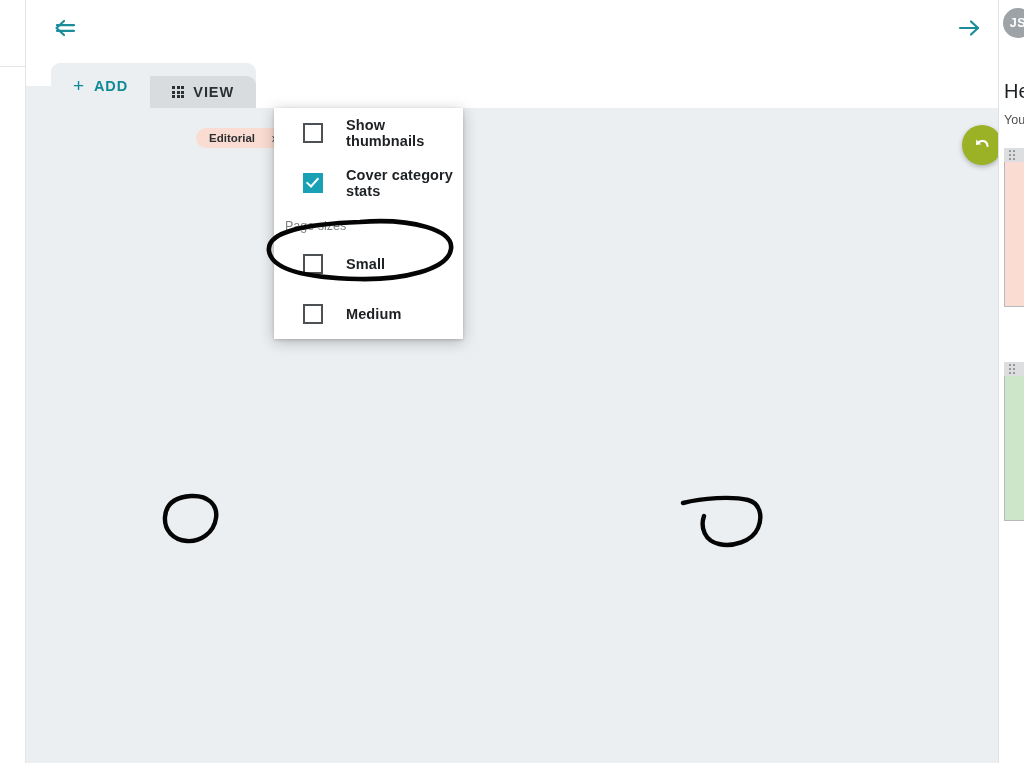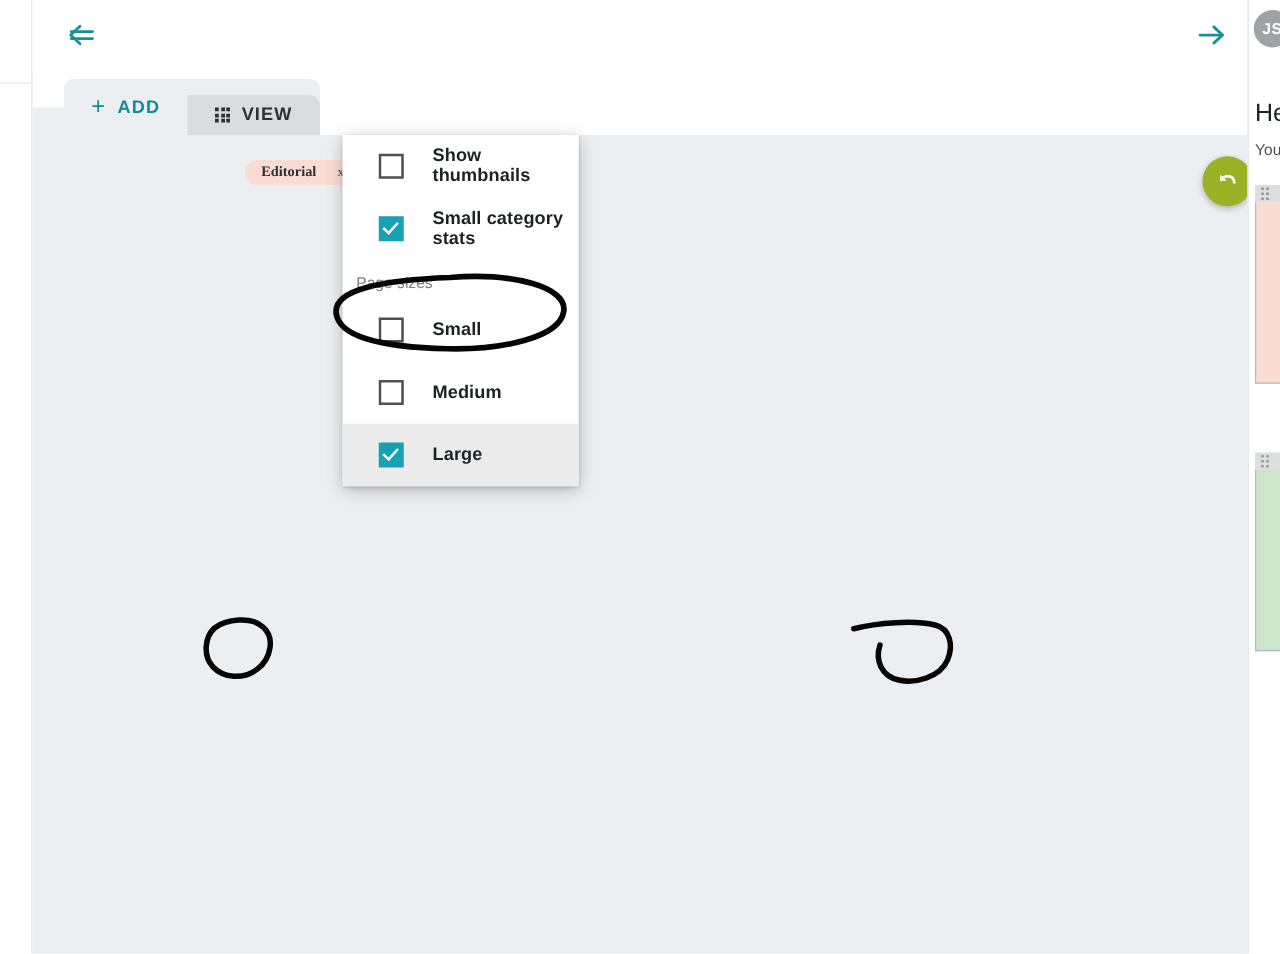--- a/index.html
+++ b/index.html
@@ -30,21 +30,21 @@
   .grid-ic{display:grid;grid-template-columns:repeat(3,3px);grid-template-rows:repeat(3,3px);gap:1.6px;}
   .grid-ic i{background:#2b3033;display:block;width:3px;height:3px;}
 
   
   .canvas{position:absolute;left:26px;top:108px;width:972px;height:655px;background:#eceff1;z-index:1;}
   .canvas-top-fill{position:absolute;left:26px;top:56px;width:972px;height:52px;background:#ffffff;z-index:1;}
   .canvas-corner{position:absolute;left:26px;top:86px;width:60px;height:22px;background:#eceff1;z-index:1;}
 
   
   .chips{position:absolute;left:196px;top:128px;display:flex;align-items:center;gap:10px;z-index:2;}
-  .chip{display:flex;align-items:center;gap:17px;border-radius:13px;padding:4px 13px;font-size:11.5px;font-weight:700;color:#2b3033;white-space:nowrap;font-family:Liberation Serif, serif;}
+  .chip{display:flex;align-items:center;gap:17px;border-radius:13px;padding:4px 13px;font-size:11.5px;font-weight:700;color:#2b3033;white-space:nowrap;}
   .chip .cnt{font-weight:400;font-size:10.5px;color:#3a4044;}
 
   
   .fab{position:absolute;right:22px;top:125px;width:40px;height:40px;border-radius:50%;background:#9bb227;display:flex;align-items:center;justify-content:center;box-shadow:0 2px 5px rgba(0,0,0,.26);cursor:pointer;z-index:5;}
 
   
   .rows{position:absolute;left:26px;top:108px;width:972px;height:655px;}
   .prow{position:absolute;left:0;width:972px;}
   .spread{position:absolute;display:flex;gap:0;}
   .pcard{position:relative;width:128px;display:flex;flex-direction:column;}
@@ -455,34 +455,30 @@
       </div>
     </div>
 
   <div class="menu">
     <div class="mitem">
       <span class="cb off"></span>
       <span class="mlabel">Show thumbnails</span>
     </div>
     <div class="mitem">
       <span class="cb on"></span>
-      <span class="mlabel">Small category stats</span>
+      <span class="mlabel">Cover category stats</span>
     </div>
     <div class="mhead">Page sizes</div>
     <div class="mitem">
       <span class="cb off"></span>
       <span class="mlabel">Small</span>
     </div>
     <div class="mitem">
       <span class="cb off"></span>
       <span class="mlabel">Medium</span>
-    </div>
-    <div class="mitem hl">
-      <span class="cb on"></span>
-      <span class="mlabel">Large</span>
     </div>
   </div>
 
   <svg class="ink" style="left:262px;top:216px;" width="196" height="68" viewBox="0 0 196 68" fill="none">
     <path d="M98 6 C150 2 192 14 189 33 C186 54 140 64 96 63 C52 62 10 56 7 35 C4 15 46 8 98 6 Z" stroke="#050505" stroke-width="4.6" fill="none" stroke-linecap="round"></path>
   </svg>
 
   <svg class="ink" style="left:160px;top:492px;" width="62" height="54" viewBox="0 0 62 54" fill="none">
     <path d="M31 4 C48 3 58 13 56 26 C54 41 40 50 27 49 C13 48 4 38 5 25 C6 11 16 5 31 4 Z" stroke="#050505" stroke-width="4.4" fill="none" stroke-linecap="round"></path>
   </svg>

